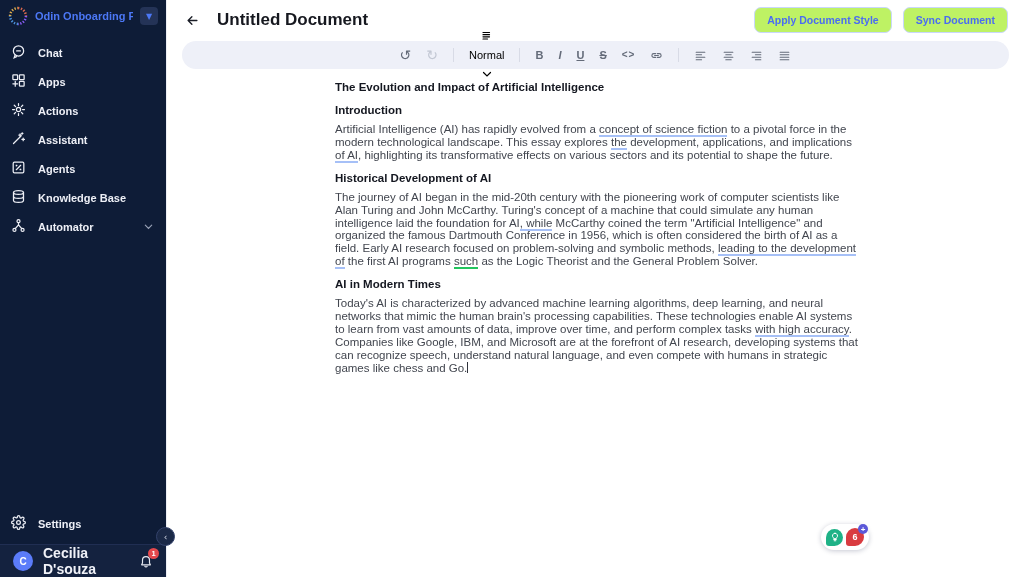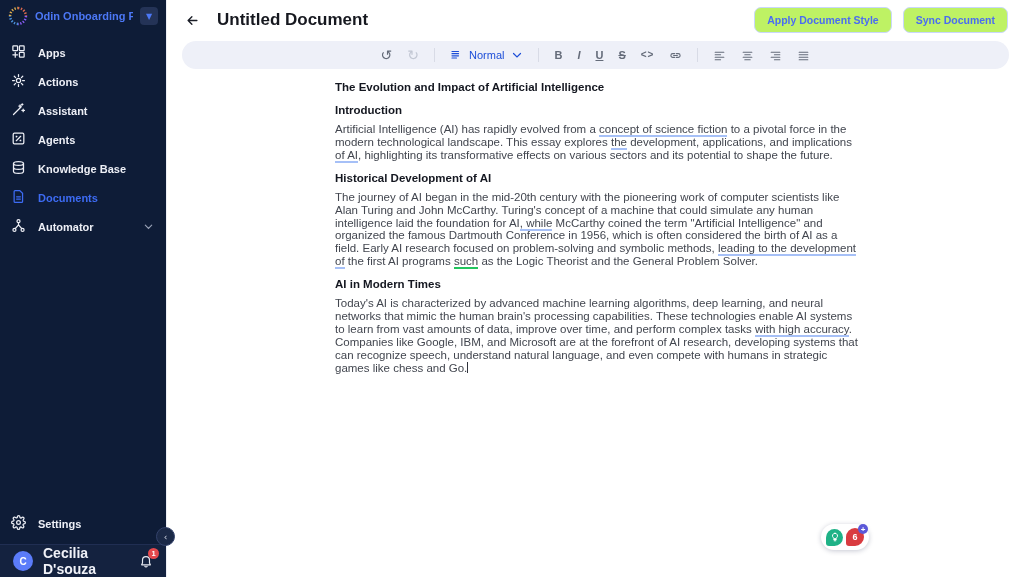--- a/index.html
+++ b/index.html
@@ -86,21 +86,21 @@
   }
   .tb-btn { cursor:pointer; display:flex; align-items:center; justify-content:center; line-height:1; background:none; border:none; color:#646b79; font-family:inherit; padding:0; }
   .tb-btn svg { width:13px; height:13px; }
   .tb-btn.disabled { color:#c2c7d3; cursor:default; }
   .tb-sep { width:1px; height:14px; background:#d8dbe6; }
   .tb-letter { font-size:11px; font-weight:700; }
   .tb-italic { font-style:italic; font-weight:600; font-size:11px; }
   .tb-underline { text-decoration:underline; font-size:11px; font-weight:600; }
   .tb-strike { text-decoration:line-through; font-size:11px; font-weight:600; }
   .tb-code { font-size:10px; font-weight:700; letter-spacing:1px; }
-  .para-group { display:flex; align-items:center; gap:7px; cursor:pointer; color:#1d4ed8; }
+  .para-group { display:flex; align-items:center; gap:7px; cursor:pointer; color:#000000;flex-direction:column; }
   .para-label { font-size:11px; font-weight:500; }
   .para-group svg { width:12px; height:12px; }
   .undo-glyph { font-size:14px; }
 
   
   .doc-body { flex:1; padding:12px 0 0 168px; position:relative; }
   .doc-content { width:524px; color:#42464f; font-size:11.5px; line-height:12.9px; outline:none; }
   .doc-main-title { font-size:11.5px; font-weight:700; color:#141720; margin:0 0 7px; line-height:13px; }
   .sec-heading { font-size:11.5px; font-weight:700; color:#141720; margin:10px 0 6px; line-height:13px; }
   .doc-p { margin:0 0 10px; }
@@ -146,20 +146,30 @@
       </svg>
     </span>
     <span class="workspace-name">Odin Onboarding Pr...</span>
     <span class="workspace-caret glyph">▼</span>
   </div>
 
   <nav class="nav">
     <div class="nav-item">
       <span>
         <svg viewBox="0 0 24 24" fill="none" stroke="currentColor" stroke-width="2" stroke-linecap="round">
+          <circle cx="12" cy="11" r="8.2"></circle>
+            <path d="M9 11h6"></path>
+            <path d="M6.3 18.2 5 22l3.8-1.7"></path>
+        </svg>
+      </span>
+      <span>Chat</span>
+    </div>
+    <div class="nav-item">
+      <span>
+        <svg viewBox="0 0 24 24" fill="none" stroke="currentColor" stroke-width="2" stroke-linecap="round">
           <rect x="3" y="3" width="7.5" height="7.5" rx="1"></rect>
             <rect x="13.5" y="3" width="7.5" height="7.5" rx="1"></rect>
           <rect x="13.5" y="13.5" width="7.5" height="7.5" rx="1"></rect>
             <path d="M6.8 13.5v7.5M3 17.2h7.5"></path>
         </svg>
       </span>
       <span>Apps</span>
     </div>
     <div class="nav-item">
       <span>
@@ -191,29 +201,20 @@
     </div>
     <div class="nav-item">
       <span>
         <svg viewBox="0 0 24 24" fill="none" stroke="currentColor" stroke-width="2" stroke-linecap="round">
           <ellipse cx="12" cy="5.5" rx="8" ry="3"></ellipse>
           <path d="M4 5.5v6.5c0 1.7 3.6 3 8 3s8-1.3 8-3V5.5"></path>
           <path d="M4 12v6.5c0 1.7 3.6 3 8 3s8-1.3 8-3V12"></path>
         </svg>
       </span>
       <span>Knowledge Base</span>
-    </div>
-    <div class="nav-item active">
-      <span>
-        <svg viewBox="0 0 24 24" fill="none" stroke="currentColor" stroke-width="2" stroke-linecap="round">
-          <path d="M6.5 2.5h7.5l4.5 4.5v13a1.5 1.5 0 0 1-1.5 1.5h-10.5a1.5 1.5 0 0 1-1.5-1.5v-16a1.5 1.5 0 0 1 1.5-1.5z"></path>
-          <path d="M9 12.5h6M9 16h6"></path>
-        </svg>
-      </span>
-      <span>Documents</span>
     </div>
     <div class="nav-item">
       <span>
         <svg viewBox="0 0 24 24" fill="none" stroke="currentColor" stroke-width="2" stroke-linecap="round">
           <circle cx="12" cy="5" r="2.4"></circle>
             <circle cx="5.5" cy="19" r="2.4"></circle>
             <circle cx="18.5" cy="19" r="2.4"></circle>
           <path d="M12 7.4v3.6M12 11 6.8 17M12 11l5.2 6"></path>
         </svg>
       </span>

